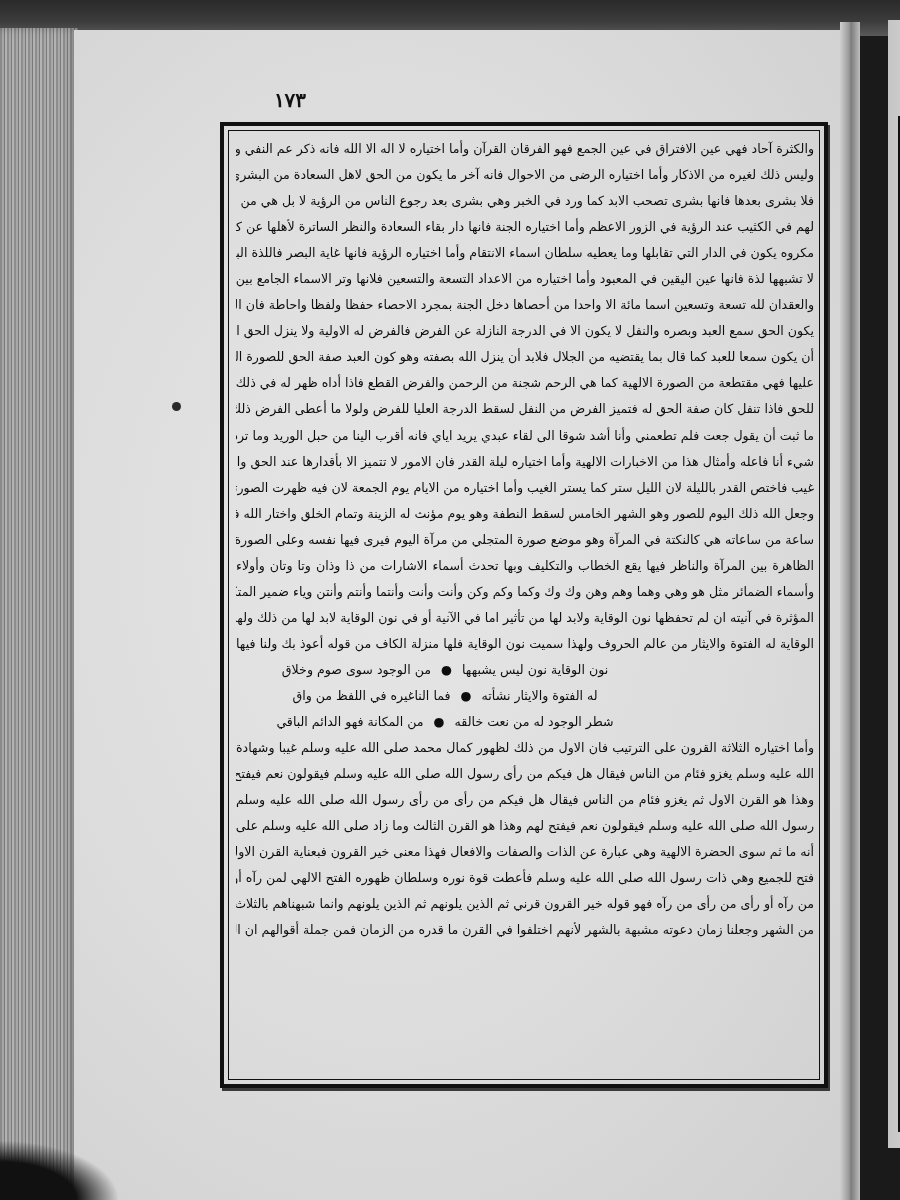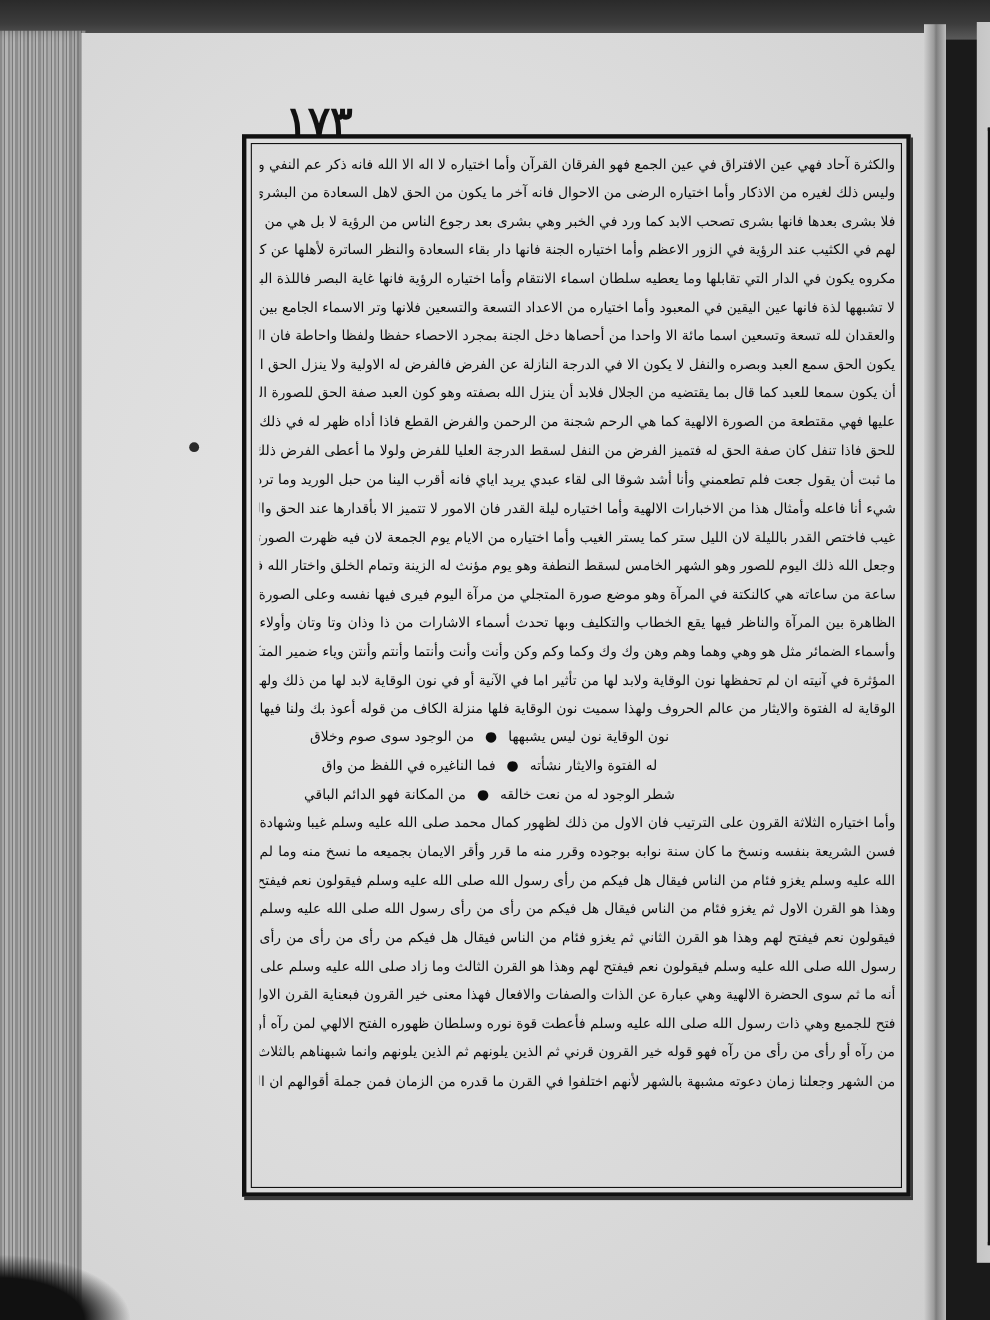--- a/index.html
+++ b/index.html
@@ -41,21 +41,21 @@
       direction: rtl; text-align: left;
       font-family: "DejaVu Sans", sans-serif; font-size: 13px; line-height: 27px;
       color: #111; white-space: nowrap;
     }
     .bottom-shadow {
       position: absolute; left: 0; top: 1140px; width: 120px; height: 60px;
       background: radial-gradient(ellipse at 0% 100%, #111 0%, #111 45%, transparent 70%);
     }
     .page-number {
       position: absolute; left: 250px; top: 88px; width: 80px; text-align: center;
-      font-family: "DejaVu Serif", serif; font-size: 38px; font-weight: bold;
+      font-family: "DejaVu Serif", serif; font-size: 20px; font-weight: bold;
       color: #111; letter-spacing: 1px;
     }
     .frame-outer {
       position: absolute; left: 220px; top: 122px; width: 600px; height: 958px;
       border: 4px solid #111;
       box-shadow: 2px 3px 0 #3a3a3a;
     }
     .frame-inner {
       position: absolute; left: 4px; top: 4px; right: 4px; bottom: 4px;
       border: 1.5px solid #111;
@@ -126,24 +126,22 @@
       <span class="verse-sep">●</span>
       <span>فما الناغيره في اللفظ من واق</span>
     </span>
     <span class="verse-line">
       <span>شطر الوجود له من نعت خالقه</span>
       <span class="verse-sep">●</span>
       <span>من المكانة فهو الدائم الباقي</span>
     </span>
 
     <span class="text-line">وأما اختياره الثلاثة القرون على الترتيب فان الاول من ذلك لظهور كمال محمد صلى الله عليه وسلم غيبا وشهادة</span>
-    <span class="text-line">فسن الشريعة بنفسه ونسخ ما كان سنة نوابه بوجوده وقرر منه ما قرر وأقر الايمان بجميعه ما نسخ منه وما لم</span>
     <span class="text-line">الله عليه وسلم يغزو فئام من الناس فيقال هل فيكم من رأى رسول الله صلى الله عليه وسلم فيقولون نعم فيفتح لهم</span>
     <span class="text-line">وهذا هو القرن الاول ثم يغزو فئام من الناس فيقال هل فيكم من رأى من رأى رسول الله صلى الله عليه وسلم</span>
-    <span class="text-line">فيقولون نعم فيفتح لهم وهذا هو القرن الثاني ثم يغزو فئام من الناس فيقال هل فيكم من رأى من رأى من رأى</span>
     <span class="text-line">رسول الله صلى الله عليه وسلم فيقولون نعم فيفتح لهم وهذا هو القرن الثالث وما زاد صلى الله عليه وسلم على هذا وذلك</span>
     <span class="text-line">أنه ما ثم سوى الحضرة الالهية وهي عبارة عن الذات والصفات والافعال فهذا معنى خير القرون فبعناية القرن الاول</span>
     <span class="text-line">فتح للجميع وهي ذات رسول الله صلى الله عليه وسلم فأعطت قوة نوره وسلطان ظهوره الفتح الالهي لمن رآه أو رأى</span>
     <span class="text-line">من رآه أو رأى من رأى من رآه فهو قوله خير القرون قرني ثم الذين يلونهم ثم الذين يلونهم وانما شبهناهم بالثلاث الغرر</span>
     <span class="text-line">من الشهر وجعلنا زمان دعوته مشبهة بالشهر لأنهم اختلفوا في القرن ما قدره من الزمان فمن جملة أقوالهم ان القرن</span>
   </div>
 </div>
 
 <div class="gutter"></div>
 

